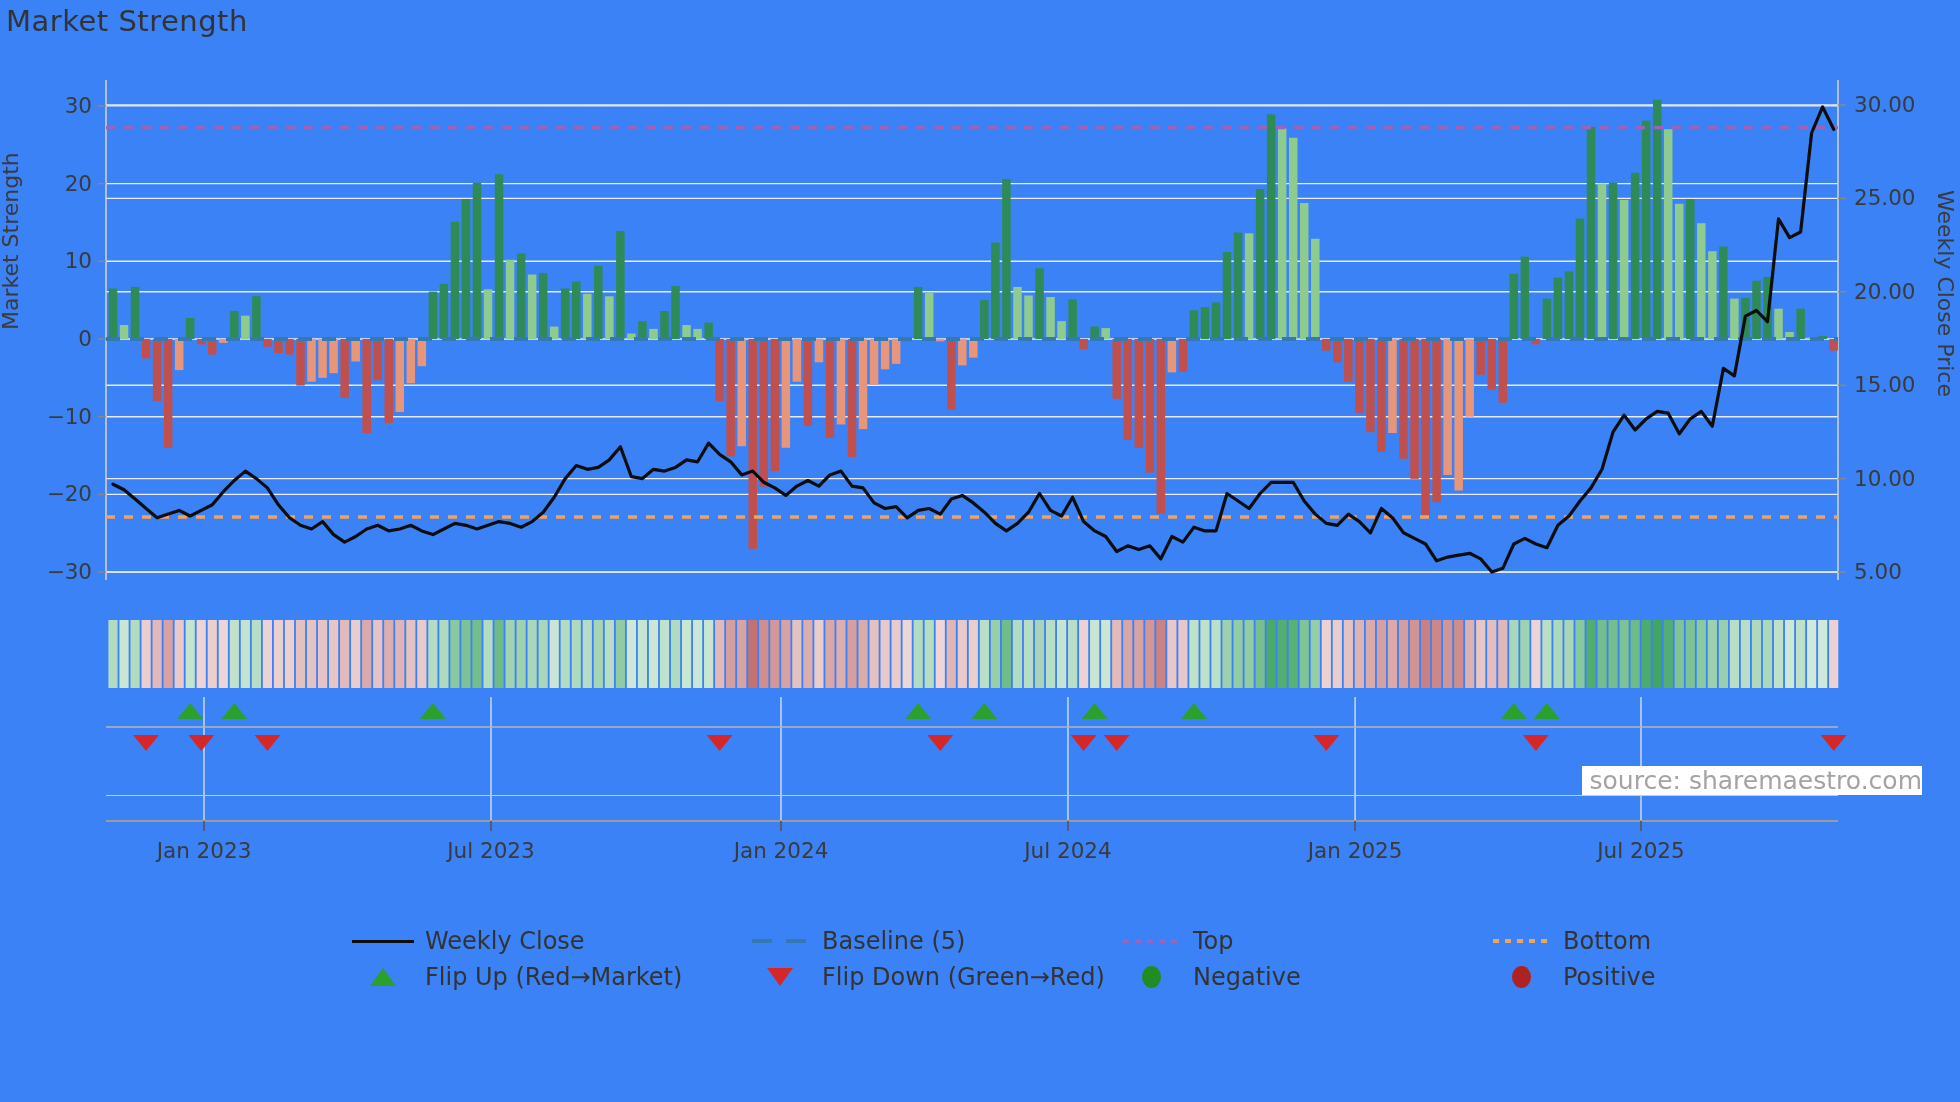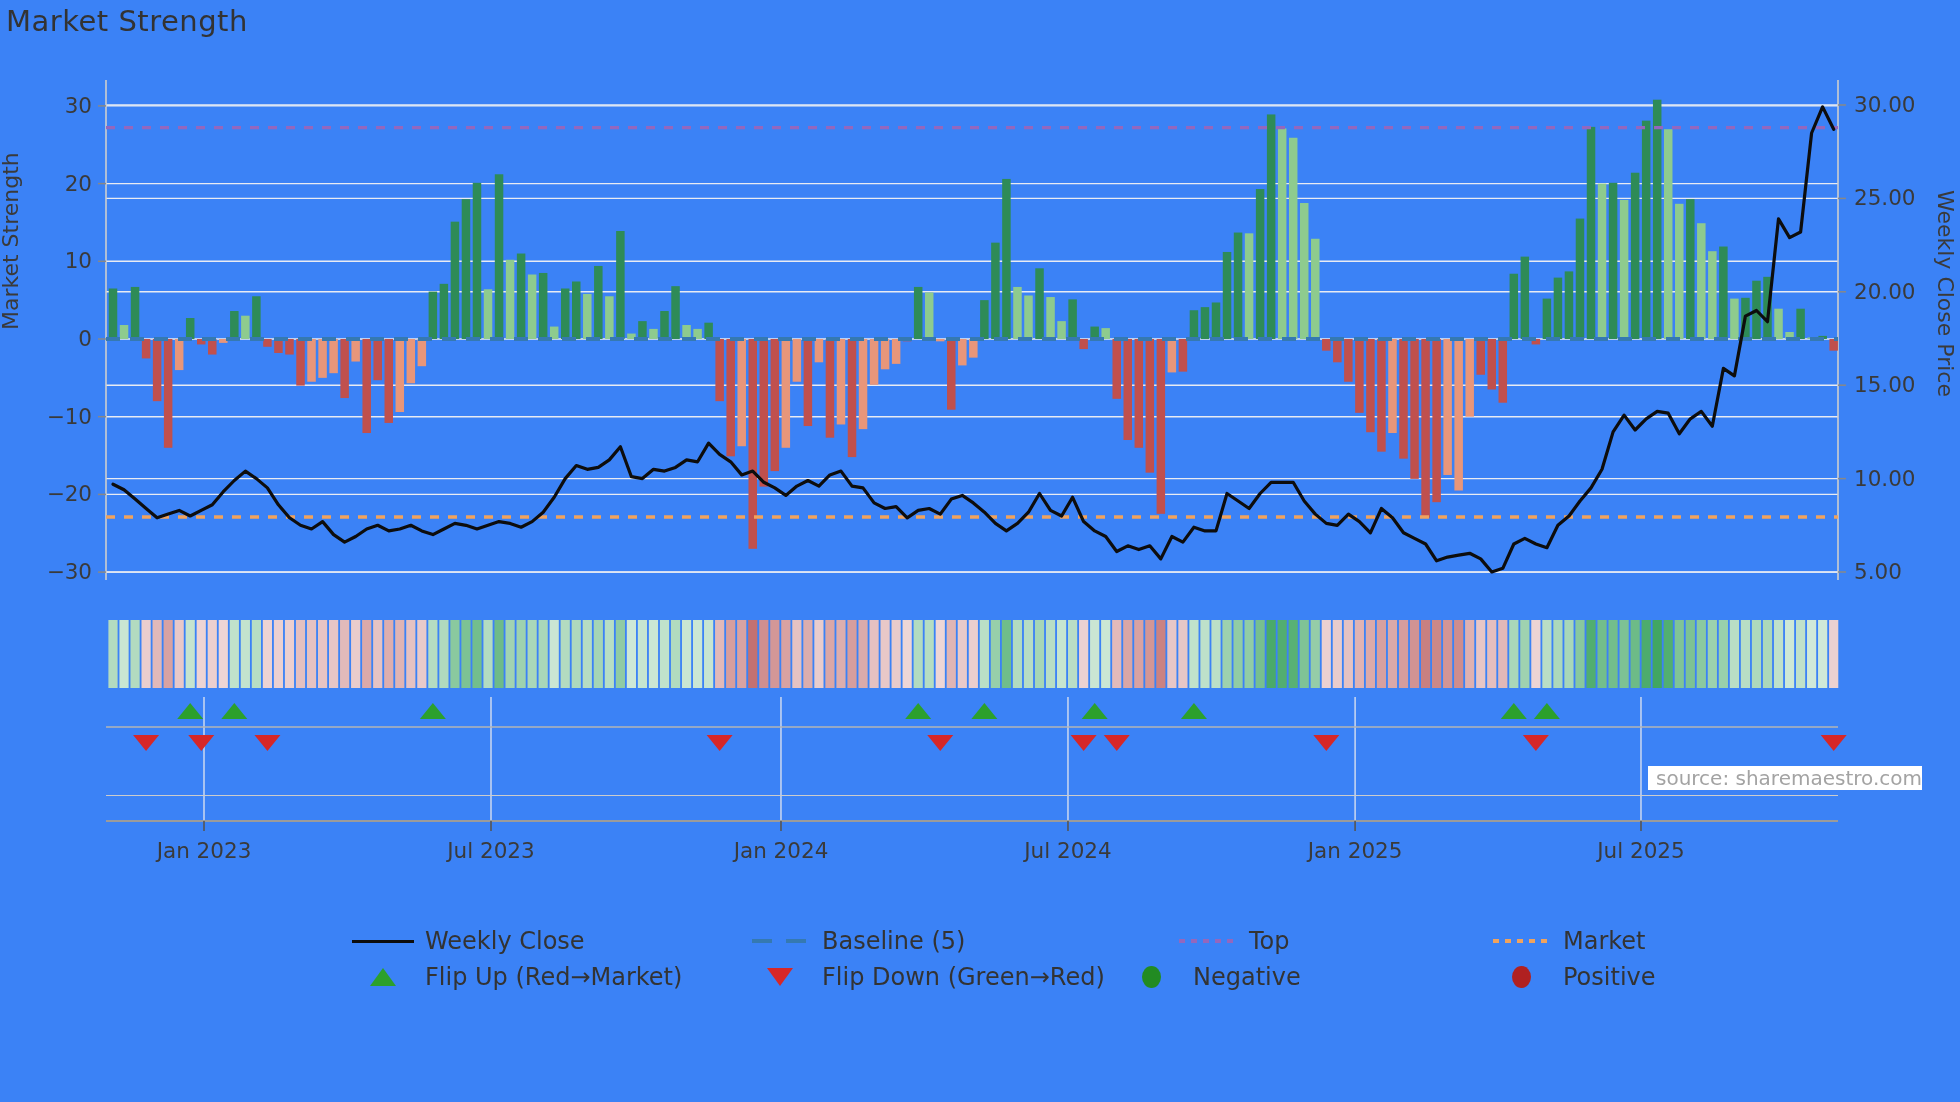--- a/index.html
+++ b/index.html
@@ -1,19 +1,19 @@
 <!DOCTYPE html>
 <html style="--c-base: #3579b1; --c-top: #9467bd; --c-bot: #f0a35e; --c-flipup: #2ca02c; --c-flipdn: #d62728; --c-pos: #228B22; --c-neg: #b02121;"><head>
 <meta charset="utf-8">
 <style>
   html,body{margin:0;padding:0;background:#ffffff;}
   .stage{position:relative;width:1960px;height:1102px;background:#3b82f6;overflow:hidden;
          font-family:"DejaVu Sans","Liberation Sans",sans-serif;}
   .page-title{position:absolute;left:6px;top:4px;font-size:29px;color:#333;letter-spacing:.5px;}
-  .src-note{position:absolute;right:38px;top:766px;font-size:20px;color:#a3a3a3;background:#fff;padding-left:8px;}
+  .src-note{position:absolute;right:38px;top:766px;font-size:25px;color:#a3a3a3;background:#fff;padding-left:8px;}
   .yaxis-label{position:absolute;left:-2px;top:330px;transform:rotate(-90deg);transform-origin:left top;
                font-size:22px;color:#3a3a3a;white-space:nowrap;}
   .yaxis-label-r{position:absolute;left:1958px;top:190px;writing-mode:vertical-rl;
                  font-size:22px;color:#3a3a3a;white-space:nowrap;transform:translateX(-100%);}
   .legend{position:absolute;left:0;top:0;width:1960px;height:0;}
   .legend-item{position:absolute;display:flex;align-items:center;gap:11px;height:30px;}
   .legend-item .lab{font-size:24px;color:#333;white-space:nowrap;}
   .swbox{width:62px;display:flex;justify-content:center;align-items:center;flex:0 0 62px;}
   .sw-line{width:62px;height:0;border-top:3.6px solid #0d0d0d;}
   .sw-dash{width:56px;height:4px;background:repeating-linear-gradient(90deg,var(--c-base) 0 20px,transparent 20px 34px);}
@@ -464,31 +464,31 @@
           <span class="sw-line"></span>
         </span>
       <span class="lab">Weekly Close</span>
     </div>
     <div class="legend-item" style="left:749px;top:926px">
       <span class="swbox">
           <span class="sw-dash"></span>
         </span>
       <span class="lab">Baseline (5)</span>
     </div>
-    <div class="legend-item" style="left:1176px;top:926px">
+    <div class="legend-item" style="left:1120px;top:926px">
       <span class="swbox">
           <span class="sw-dot-p"></span>
         </span>
       <span class="lab">Top</span>
     </div>
     <div class="legend-item" style="left:1490px;top:926px">
       <span class="swbox">
           <span class="sw-dot-o"></span>
         </span>
-      <span class="lab">Market</span>
+      <span class="lab">Bottom</span>
     </div>
     <div class="legend-item" style="left:352px;top:962px">
       <span class="swbox">
           <span class="sw-tri-up"></span>
         </span>
       <span class="lab">Flip Up (Red→Market)</span>
     </div>
     <div class="legend-item" style="left:749px;top:962px">
       <span class="swbox">
           <span class="sw-tri-dn"></span>

